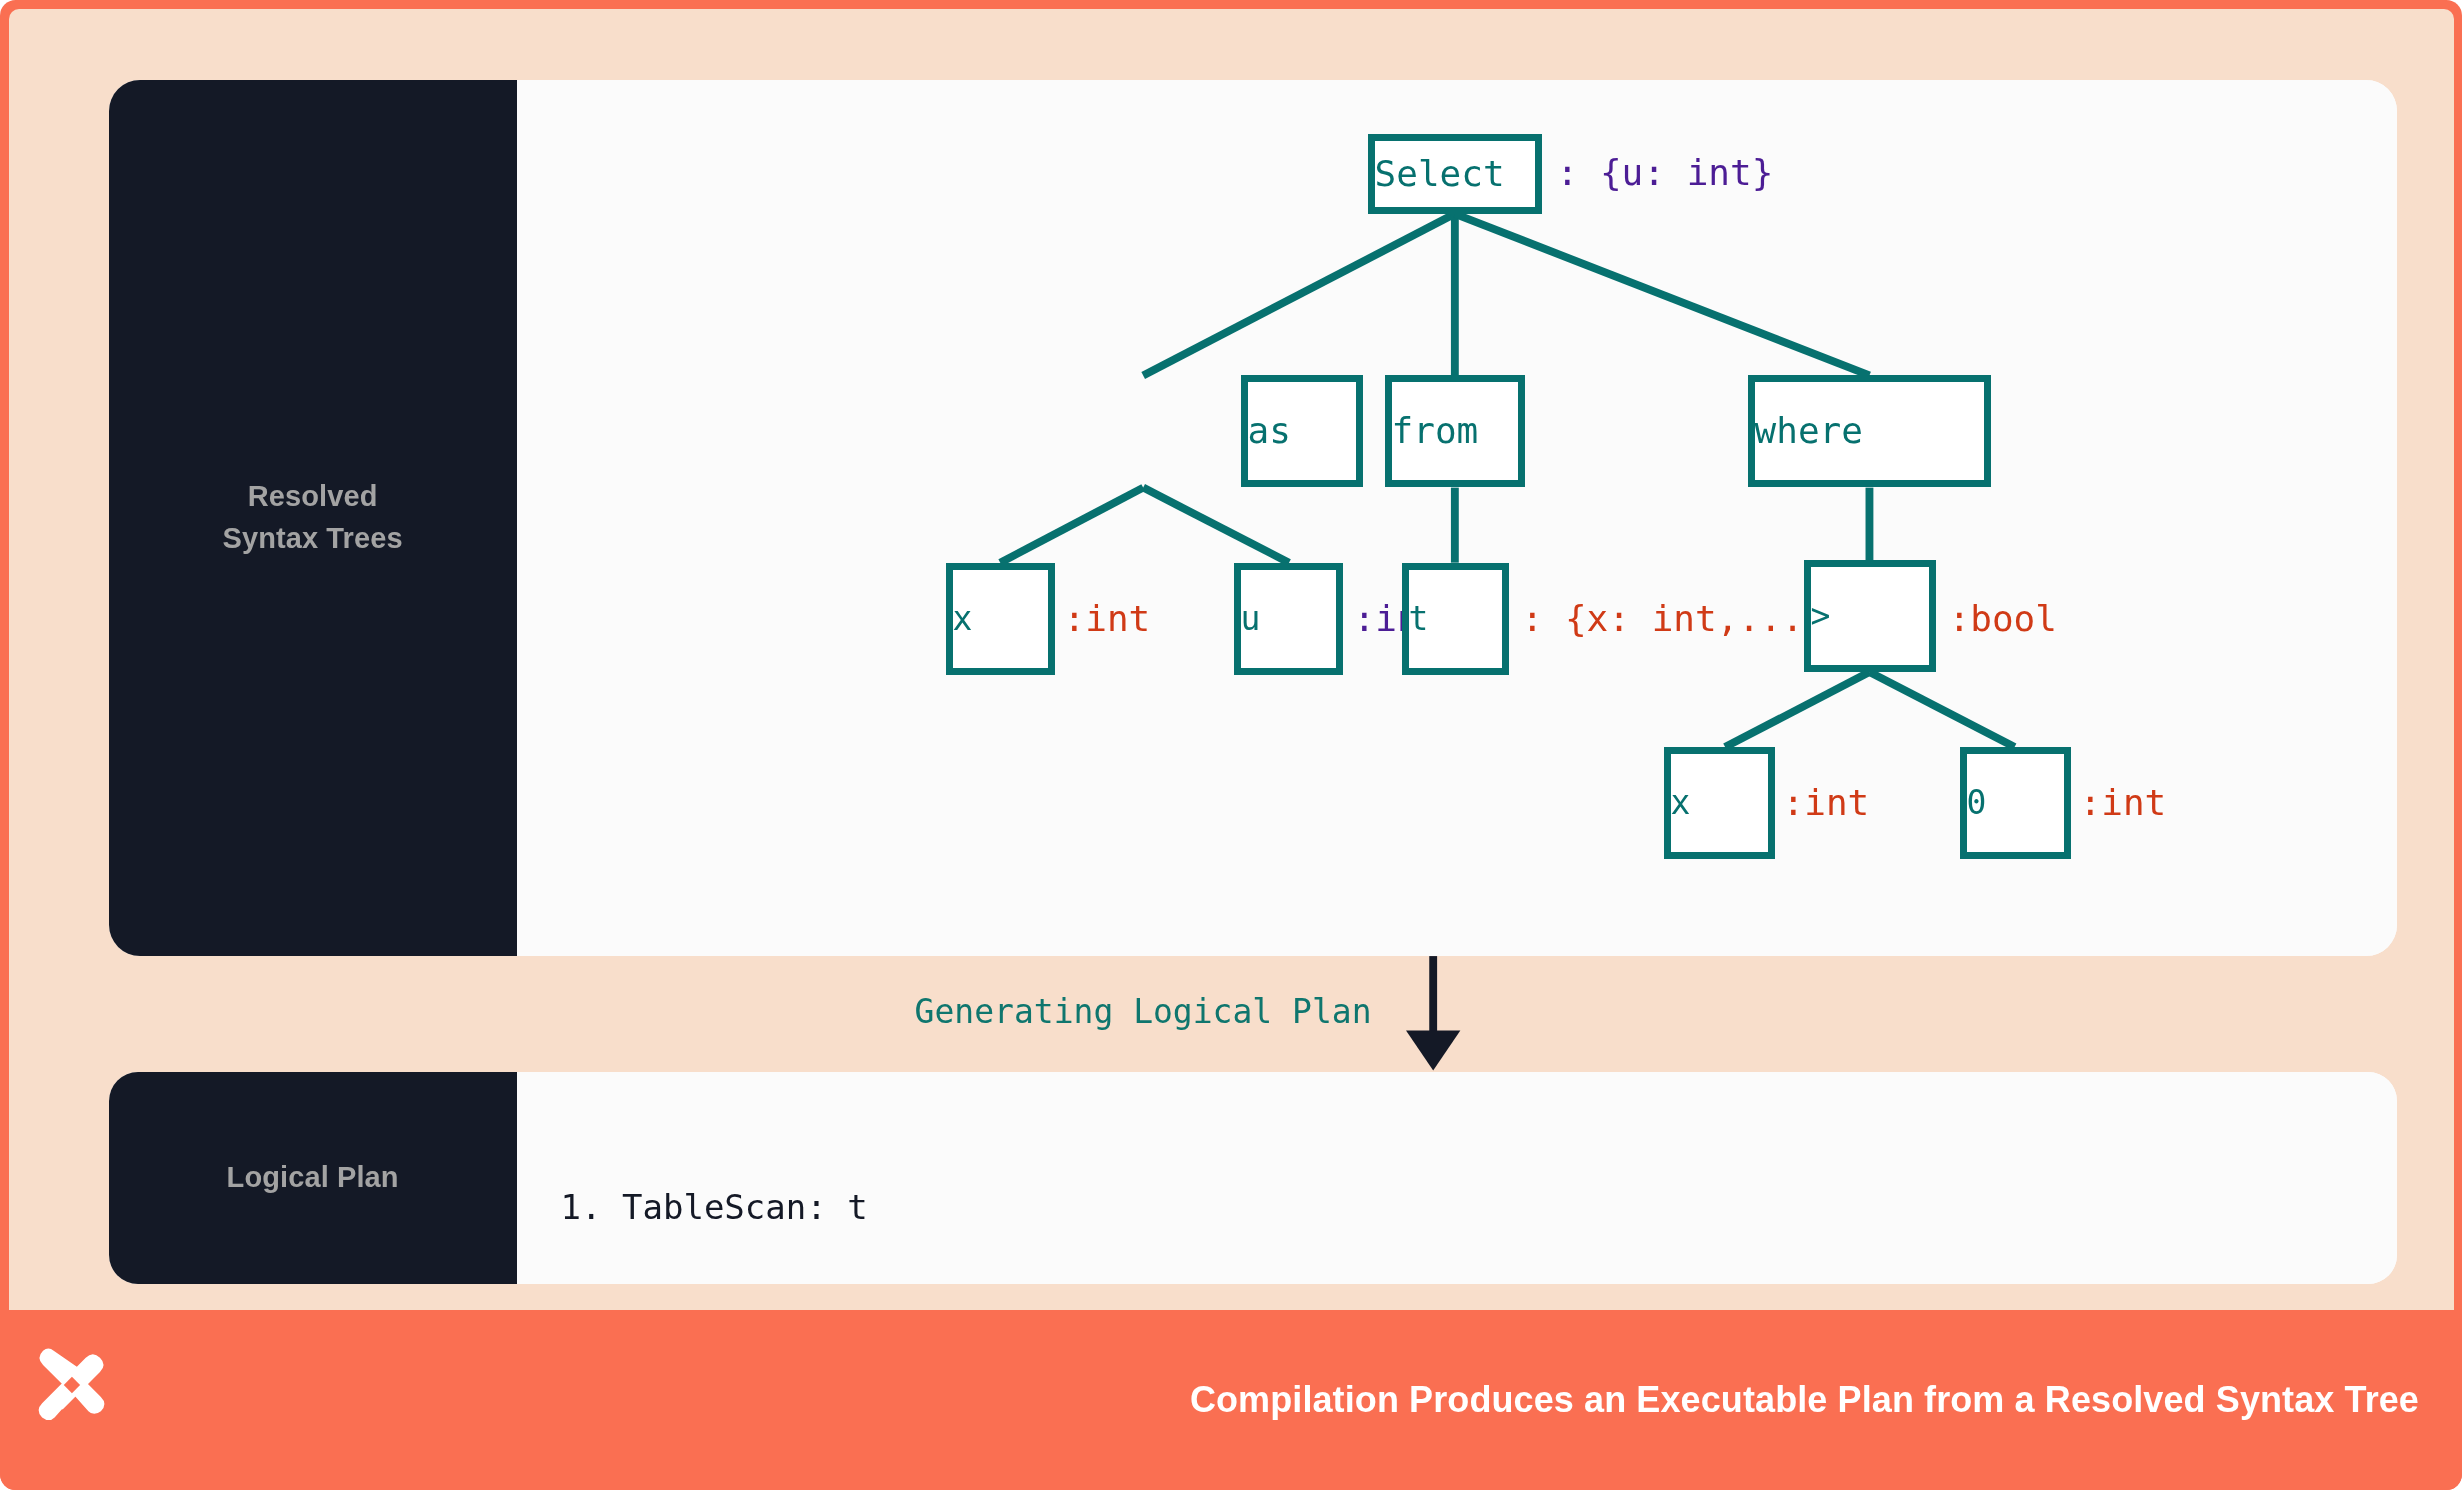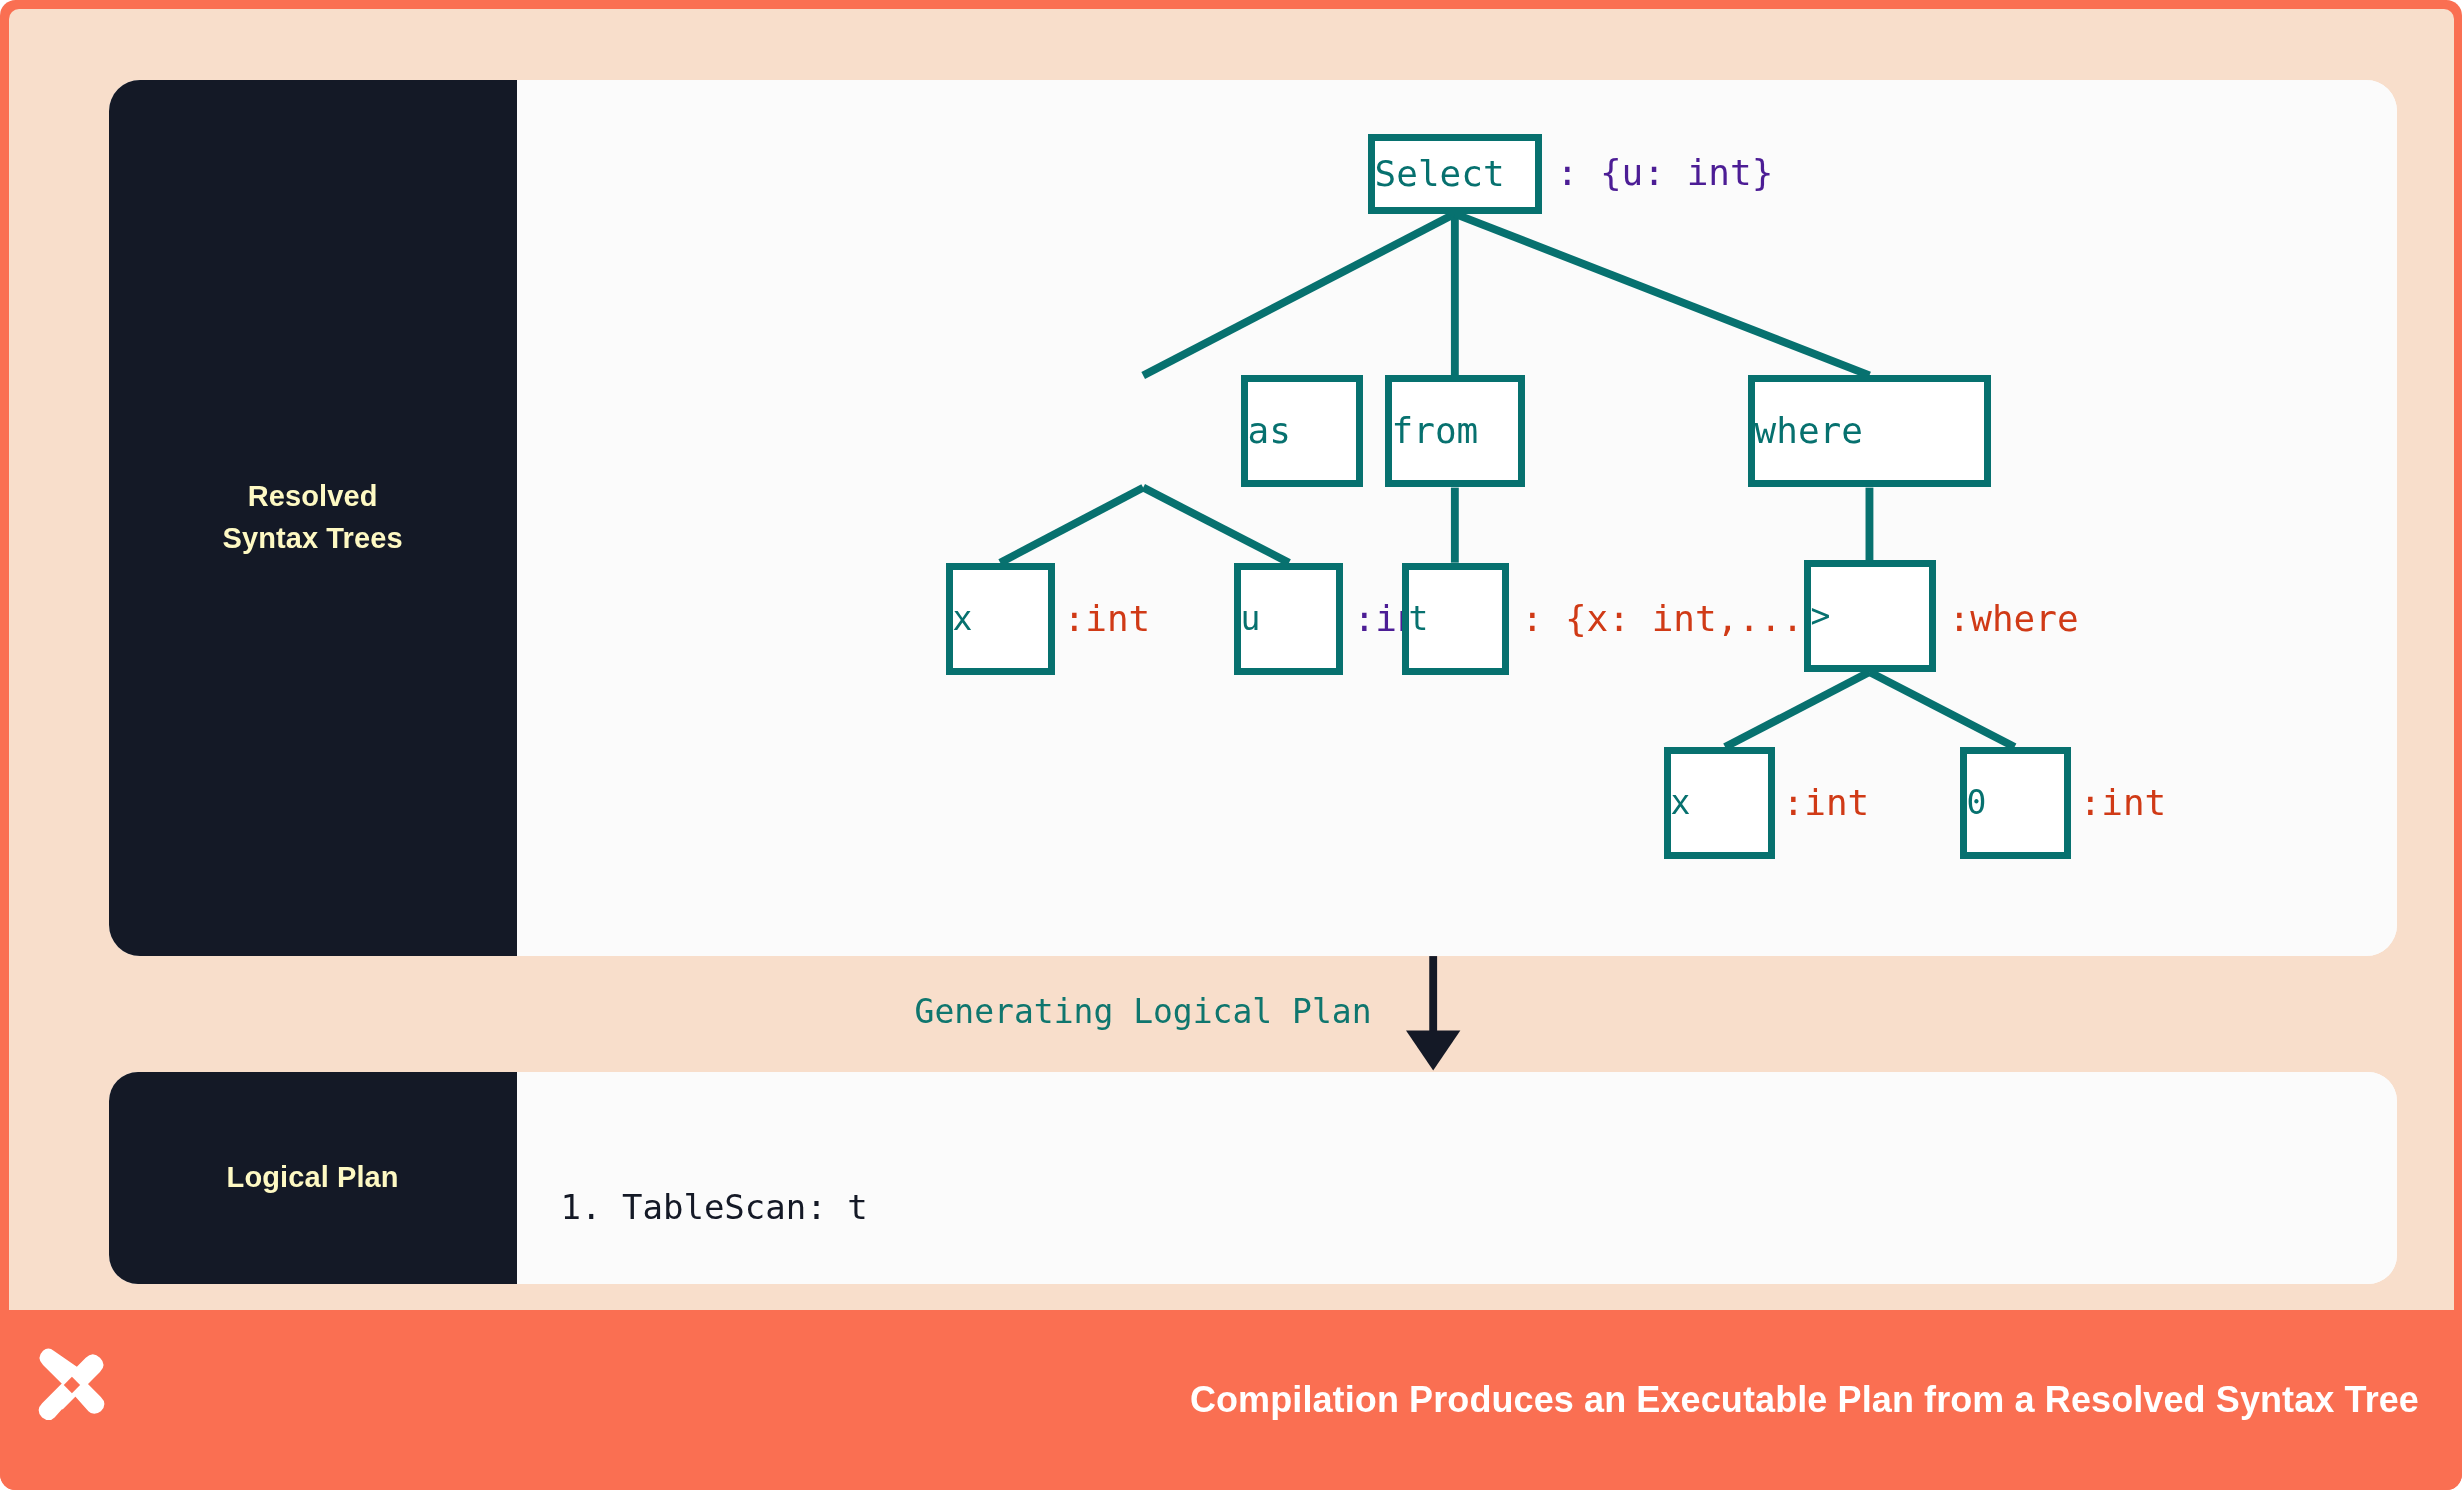--- a/index.html
+++ b/index.html
@@ -35,21 +35,21 @@
   }
   .panel-side {
     flex:0 0 auto;
     background:#141926;
     display:flex;
     align-items:center;
     justify-content:center;
     text-align:center;
   }
   .panel-side-label {
-    color:#fef9c3;
+    color:#a3a3a3;
     font-family:"Liberation Sans", sans-serif;
     font-weight:bold;
     font-size:29px;
     line-height:1.42;
     letter-spacing:0.1px;
   }
   .panel-body {
     flex:1 1 auto;
     position:relative;
     background:#FBFBFB;
@@ -207,21 +207,21 @@
           <div class="ann dark" style="left:837px; top:521px;">:int</div>
 
           <div class="node small" style="left:885px; top:483px; width:107px; height:112px;">
             <span class="node-label">t</span>
           </div>
           <div class="ann red" style="left:1005px; top:521px;">: {x: int,...}</div>
 
           <div class="node small" style="left:1287px; top:480px; width:132px; height:112px;">
             <span class="node-label">&gt;</span>
           </div>
-          <div class="ann red" style="left:1432px; top:521px;">:where</div>
+          <div class="ann red" style="left:1432px; top:521px;">:bool</div>
 
           <div class="node small" style="left:1147px; top:667px; width:111px; height:112px;">
             <span class="node-label">x</span>
           </div>
           <div class="ann red" style="left:1266px; top:705px;">:int</div>
 
           <div class="node small" style="left:1443px; top:667px; width:111px; height:112px;">
             <span class="node-label">0</span>
           </div>
           <div class="ann red" style="left:1563px; top:705px;">:int</div>

